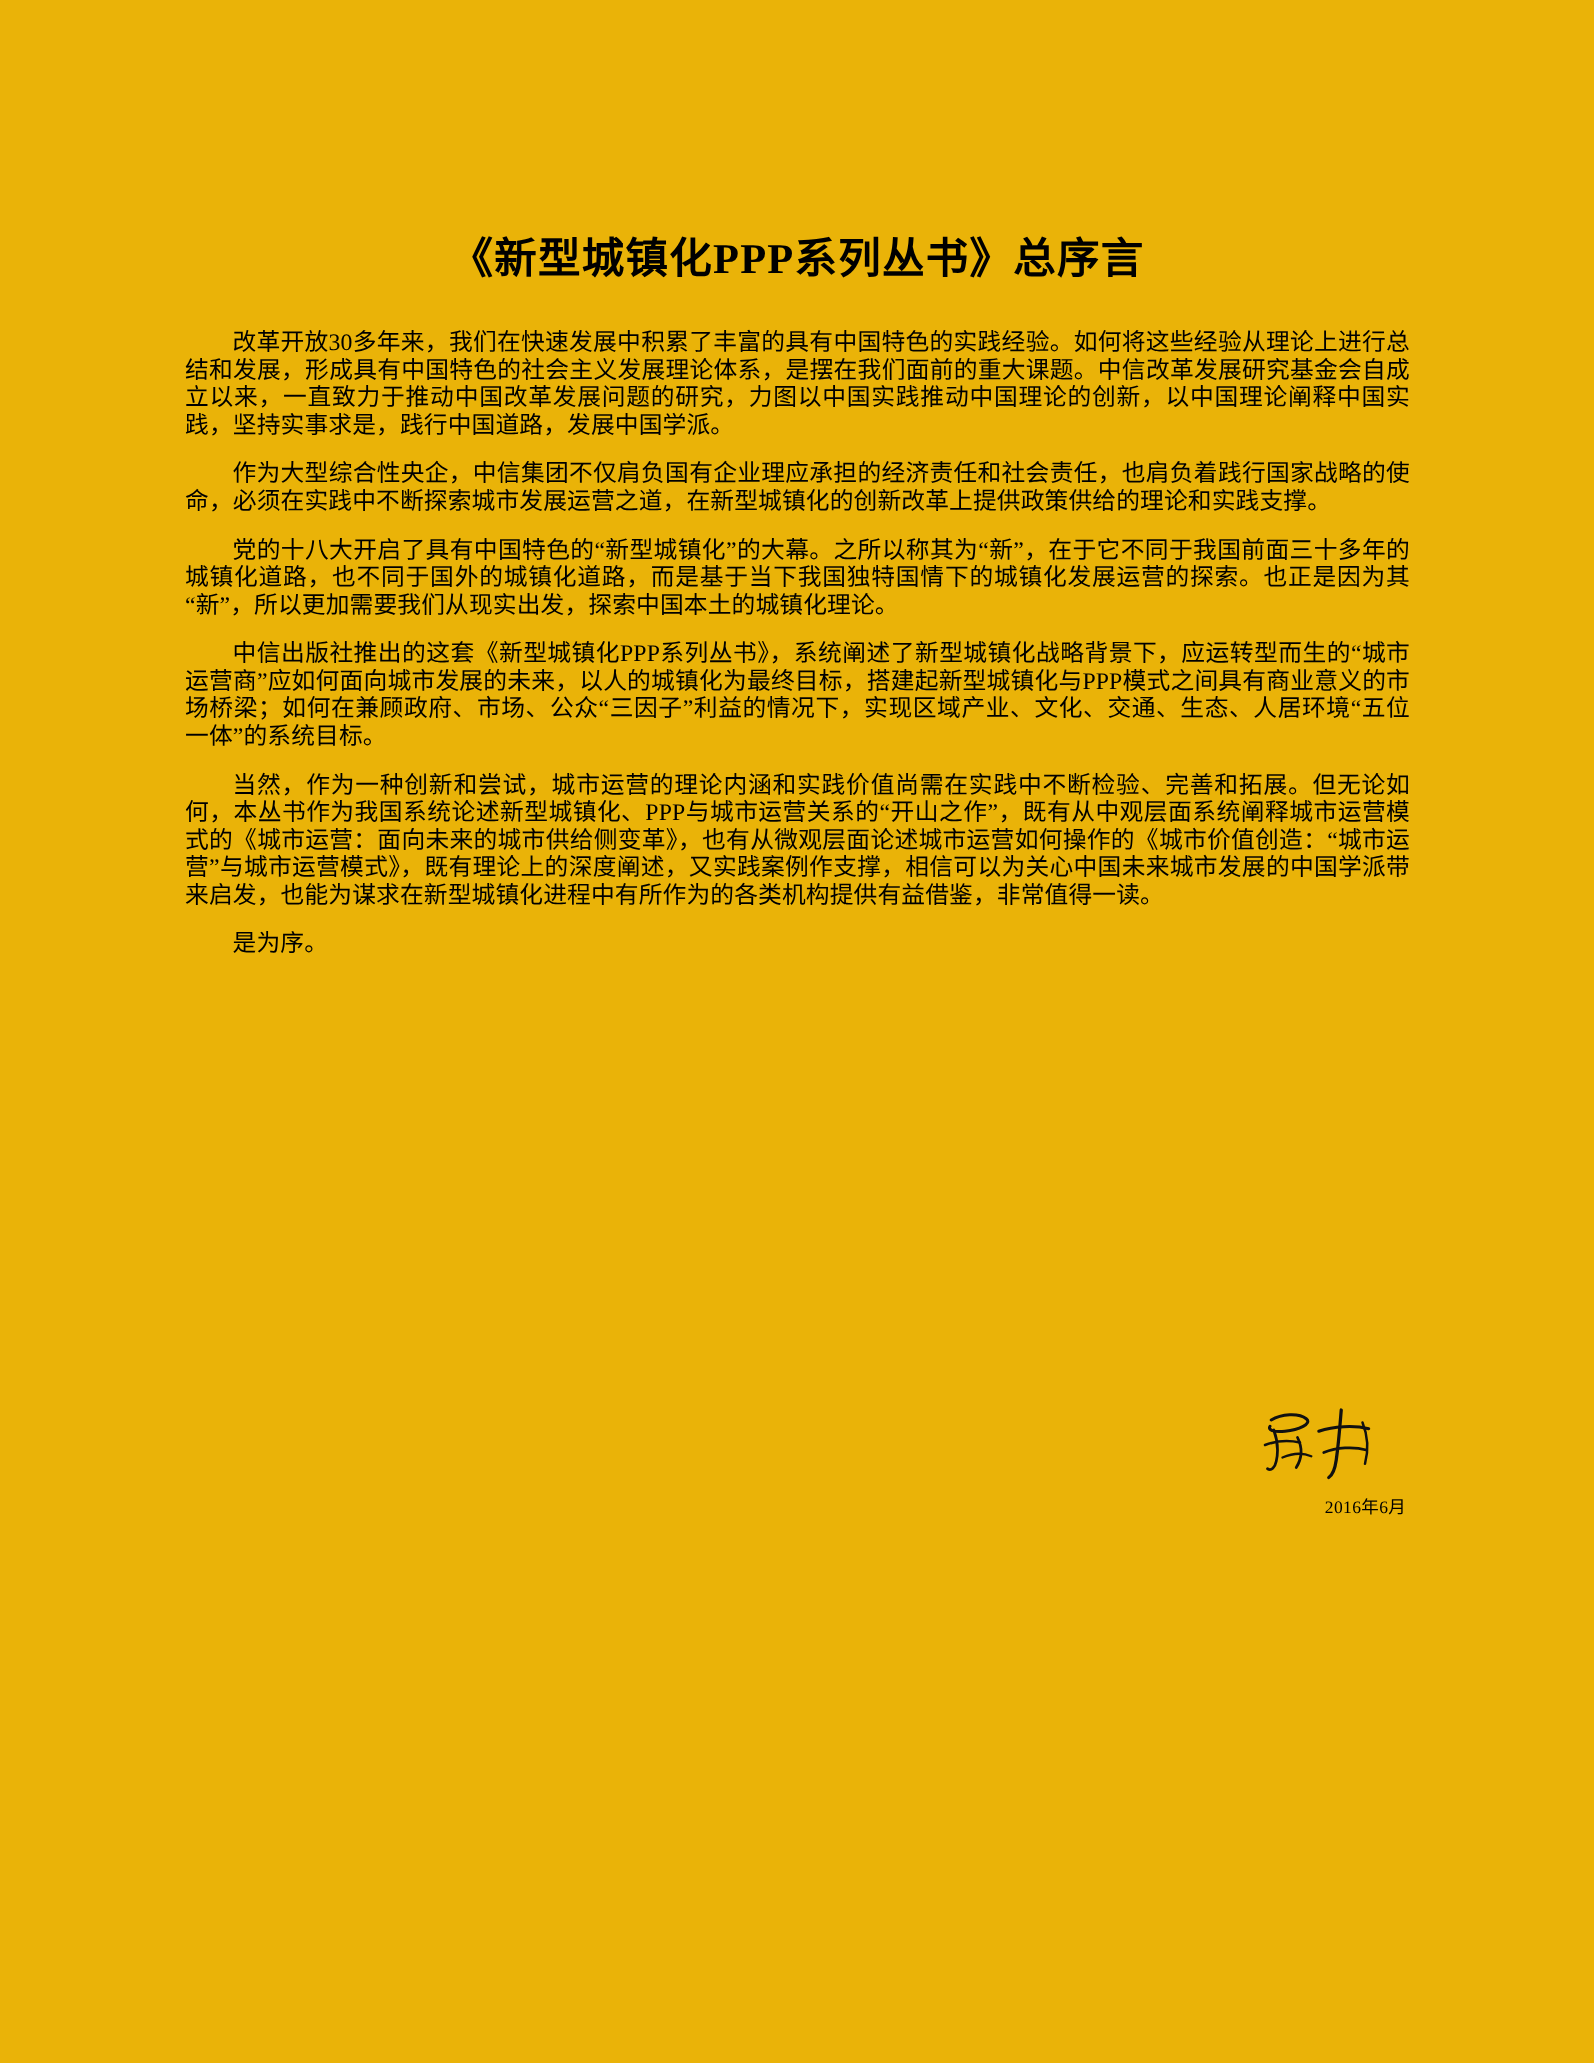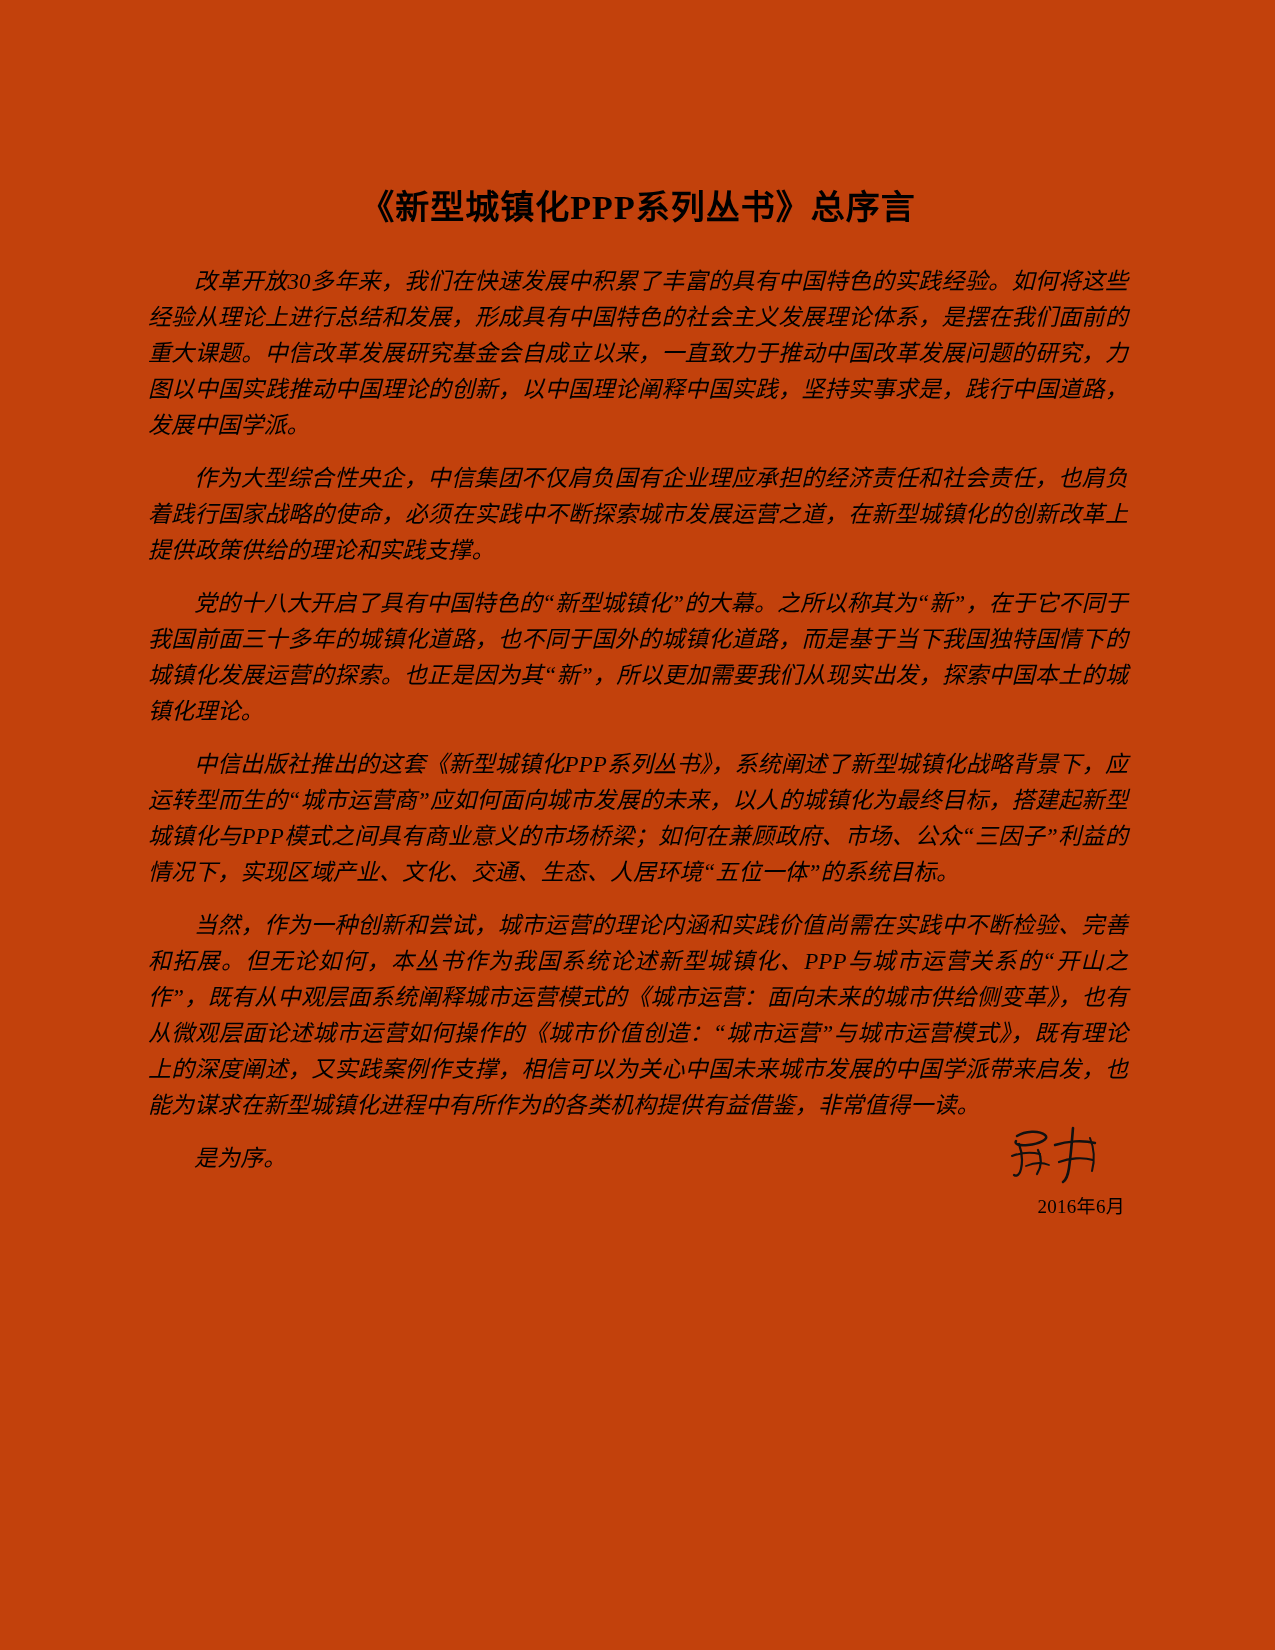--- a/index.html
+++ b/index.html
@@ -6,21 +6,21 @@
   html, body {
     margin: 0;
     padding: 0;
     background: #ffffff;
   }
   .page {
     position: relative;
     width: 1275px;
     height: 1650px;
     margin: 0 auto;
-    background: #c2410c;
+    background: #eab308;
     box-sizing: border-box;
     font-family: "Liberation Serif", "DejaVu Serif", serif;
     color: #000000;
     overflow: hidden;
   }
   .content {
     position: absolute;
     left: 148px;
     top: 186px;
     width: 980px;
@@ -28,48 +28,47 @@
   .doc-title {
     font-size: 34px;
     line-height: 1.3;
     font-weight: 700;
     text-align: center;
     letter-spacing: 1px;
     margin: 0 0 34px 0;
     white-space: nowrap;
   }
   .para {
-    font-size: 23px;
-    line-height: 36px;
+    font-size: 19px;
+    line-height: 22px;
     text-align: justify;
     text-justify: inter-ideograph;
     text-indent: 2em;
     margin: 0 0 17px 0;
     letter-spacing: 0.1px;
-    font-style: italic;
   }
   .para:last-of-type {
     margin-bottom: 4px;
   }
   .sign-block {
     position: absolute;
     right: 148px;
     top: 1120px;
     width: 260px;
     text-align: right;
   }
   .signature {
     display: block;
     margin-left: auto;
     margin-right: 12px;
     width: 120px;
     height: 66px;
   }
   .sign-date {
-    font-size: 19px;
+    font-size: 14px;
     line-height: 30px;
     margin-top: 6px;
     margin-right: 2px;
     letter-spacing: 0.3px;
   }
 </style>
 </head>
 <body>
 
 <div class="page">

